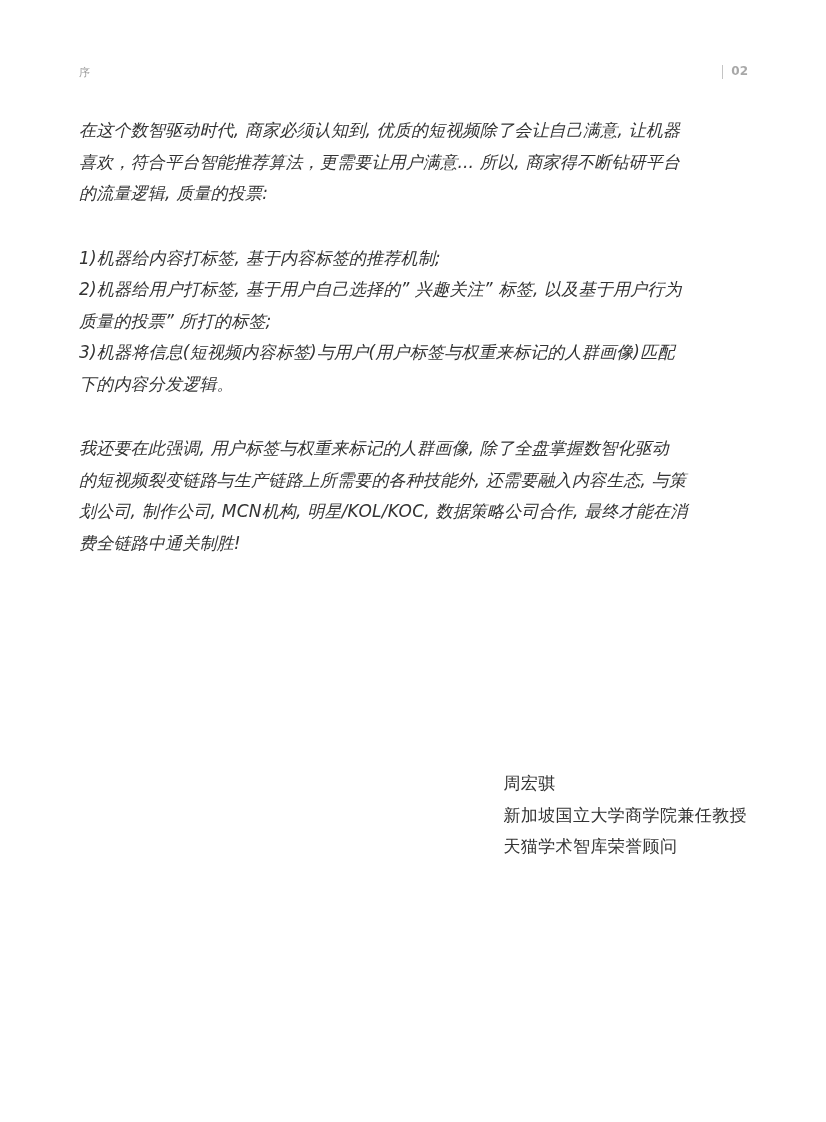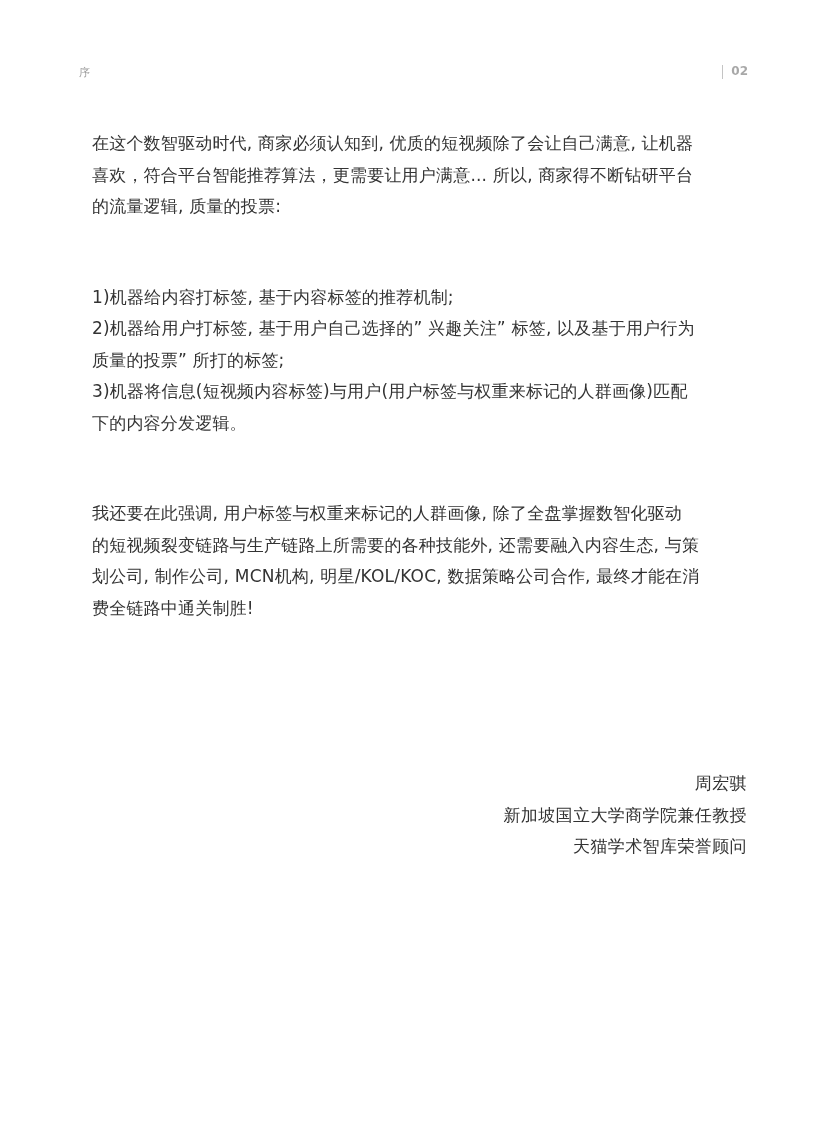--- a/index.html
+++ b/index.html
@@ -43,35 +43,36 @@
   .content {
     position: absolute;
     left: 79px;
     top: 115px;
     width: 670px;
     font-size: 17px;
     line-height: 31.5px;
     color: #333333;
   }
   .para {
-    margin: 13px;
+    margin: 0;
+    font-style: italic;
   }
   .line {
     display: block;
     white-space: nowrap;
     letter-spacing: 0.2px;
   }
   .gap {
     height: 33px;
   }
   .signature {
     position: absolute;
     right: 79px;
     top: 768px;
-    text-align: right;
+    text-align: left;
     font-size: 17px;
     line-height: 31.5px;
     color: #333333;
   }
   .signature div {
     white-space: nowrap;
     letter-spacing: 0.4px;
   }
 </style>
 </head>

